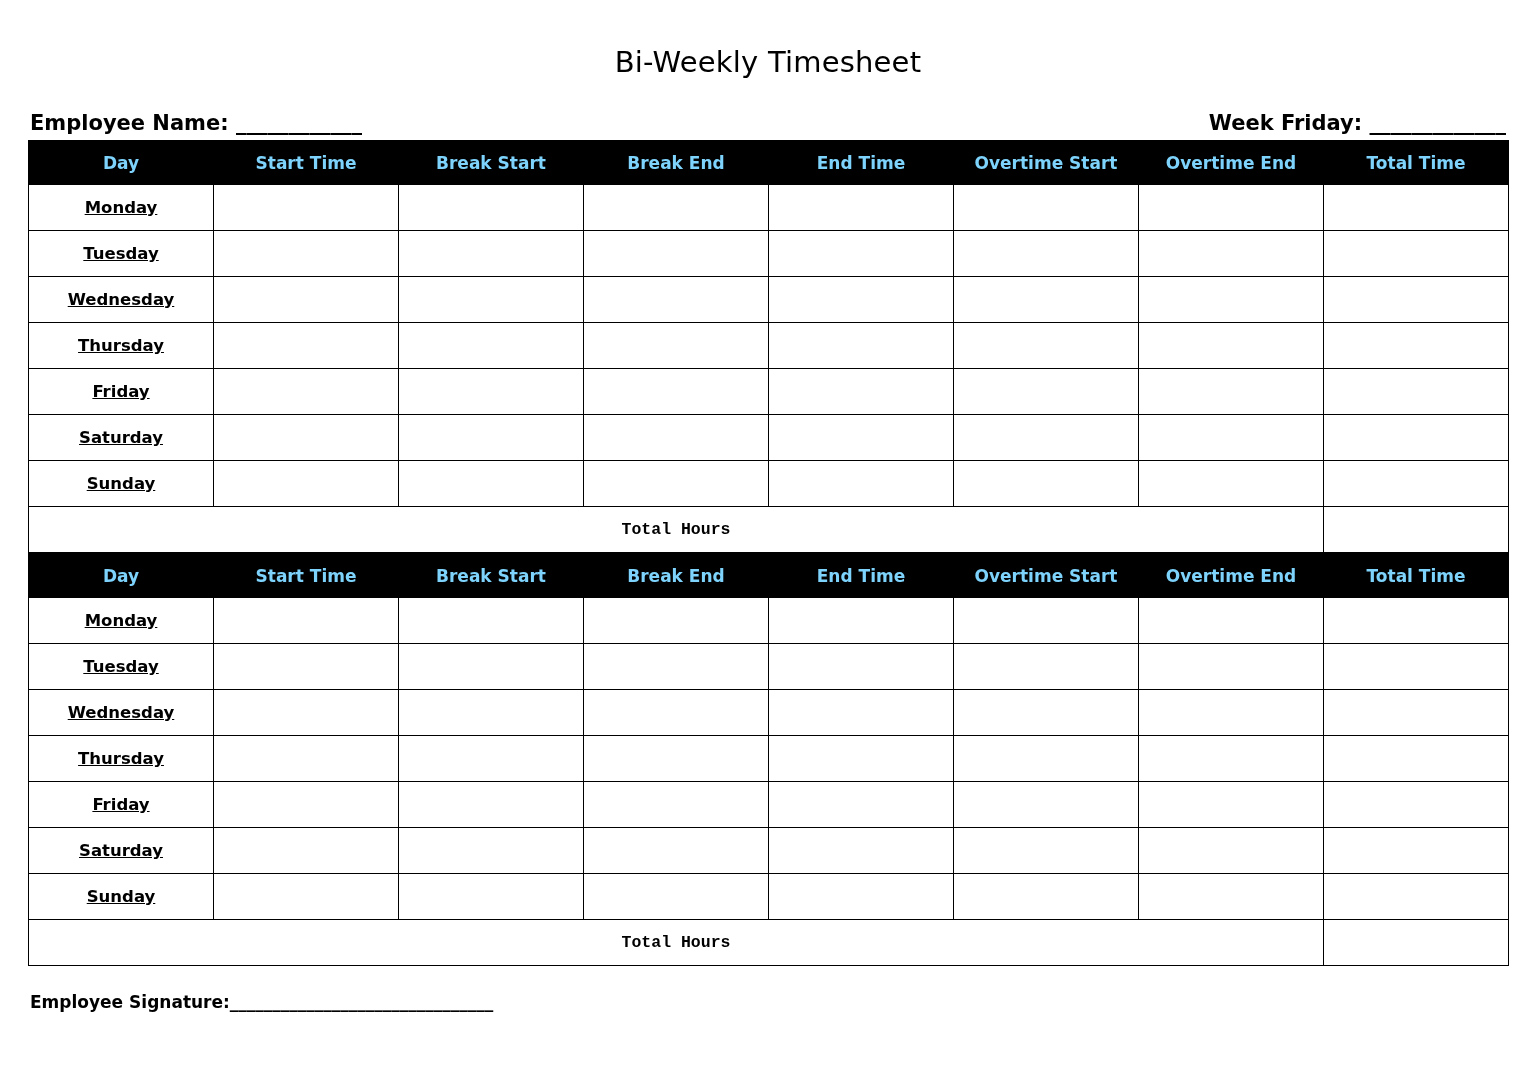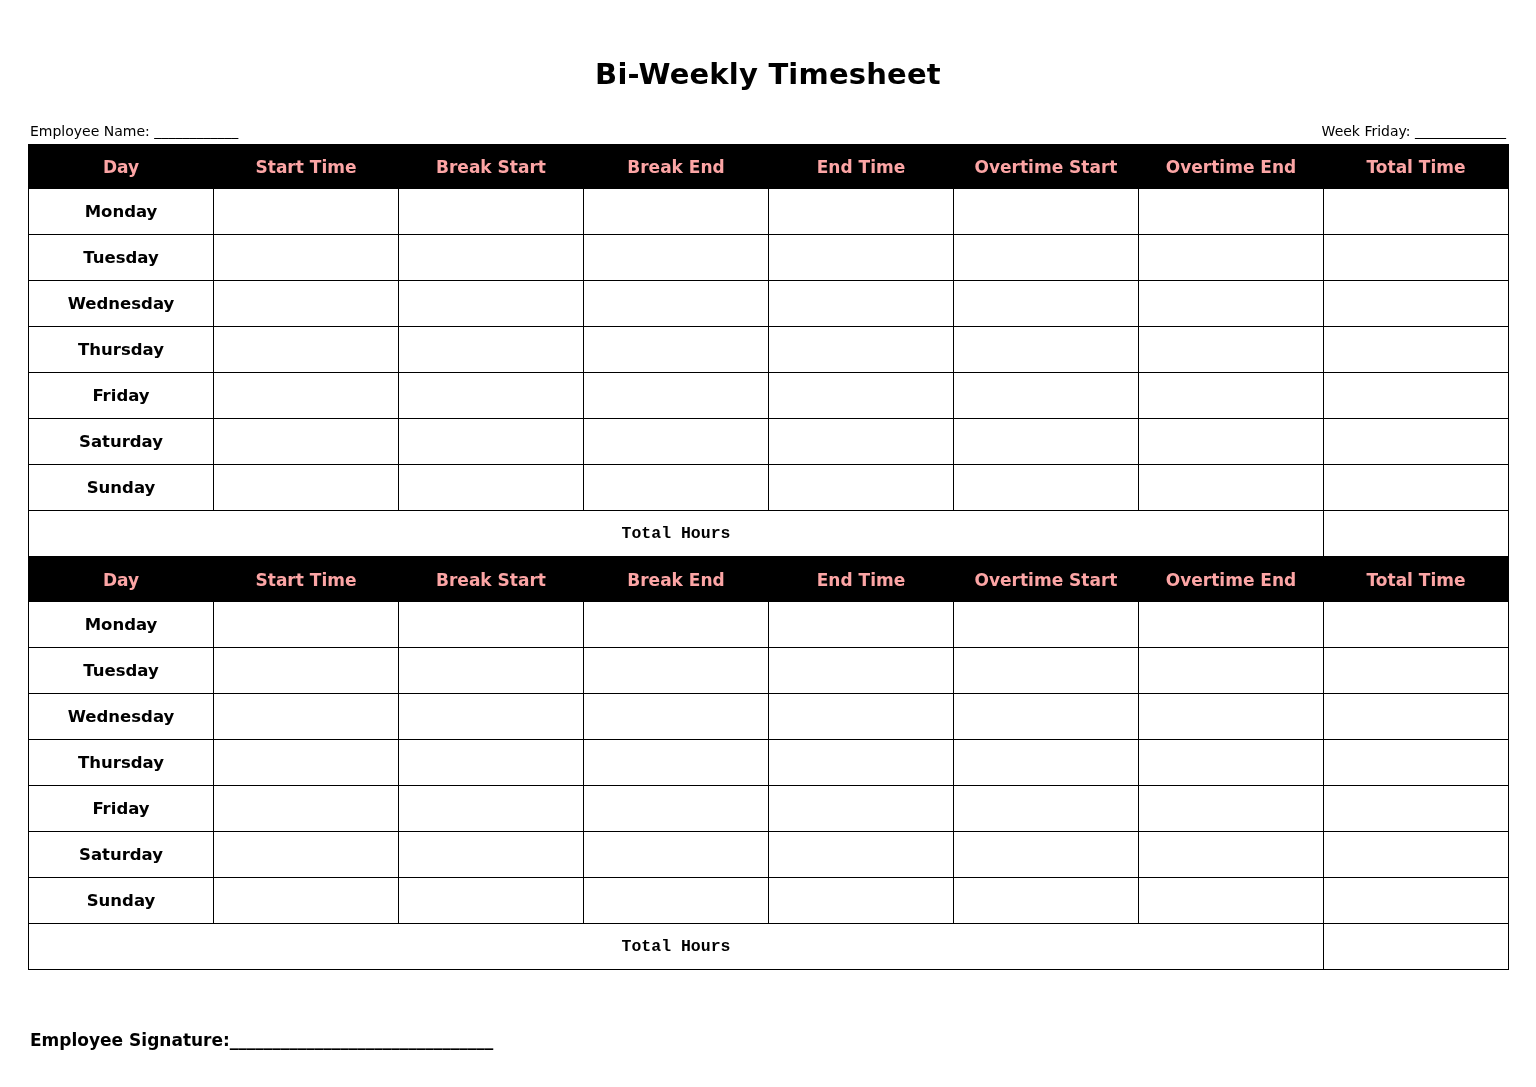--- a/index.html
+++ b/index.html
@@ -18,32 +18,32 @@
   .page {
     box-sizing: border-box;
     width: 1536px;
     height: 1087px;
     padding: 0 28px;
     position: relative;
   }
   .doc-title {
     text-align: center;
     font-size: 29px;
-    font-weight: bold;
+    font-weight: normal;
     letter-spacing: 0.2px;
     margin: 0;
-    padding-top: 60px;
+    padding-top: 48px;
     line-height: 1;
   }
   .meta-row {
     display: flex;
     justify-content: space-between;
     align-items: flex-end;
-    font-size: 14px;
-    font-weight: normal;
+    font-size: 21px;
+    font-weight: bold;
     margin-top: 34px;
     margin-bottom: 5px;
     padding: 0 2px;
   }
   .meta-left, .meta-right {
     white-space: nowrap;
   }
   table.ts {
     border-collapse: collapse;
     width: 1480px;
@@ -58,53 +58,54 @@
     padding: 0;
     height: 45px;
     font-size: 16.5px;
     font-weight: bold;
     text-align: center;
     vertical-align: middle;
     background: #ffffff;
   }
   table.ts thead th {
     background: #000000;
-    color: #fca5a5;
+    color: #7dd3fc;
     height: 43px;
     font-size: 17px;
     border: 1px solid #000000;
   }
   .col-day { width: 185px; }
   .col-std { width: 185px; }
   .col-bst { width: 185px; }
   .col-ben { width: 185px; }
   .col-ent { width: 185px; }
   .col-ots { width: 185px; }
   .col-ote { width: 185px; }
   .col-tot { width: 185px; }
   td.day-cell {
     font-size: 17px;
     font-weight: bold;
+    text-decoration: underline;
   }
   td.blank-cell {
     font-weight: normal;
   }
   td.total-label {
     font-size: 17px;
     font-weight: bold;
     height: 44px;
     font-family: Liberation Mono, monospace;
   }
   .sig-row {
     display: flex;
     justify-content: space-between;
     align-items: center;
     font-size: 17px;
     font-weight: bold;
-    margin-top: 60px;
+    margin-top: 26px;
     padding: 0 2px;
   }
   .sig-left, .sig-right { white-space: nowrap; }
 </style>
 </head>
 <body>
 
 <div class="page">
 
   <h1 class="doc-title">Bi-Weekly Timesheet</h1>

